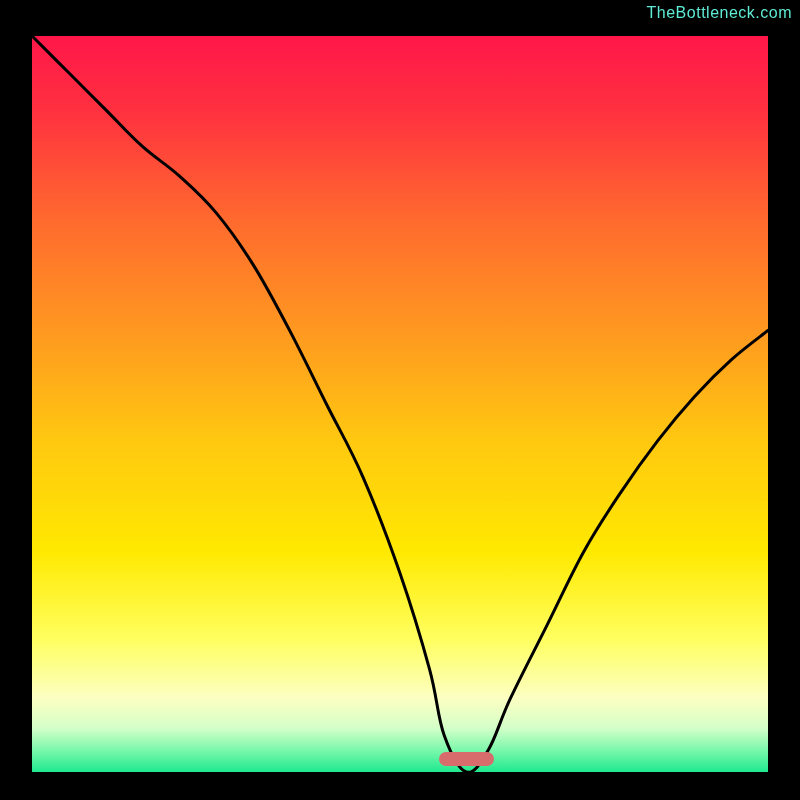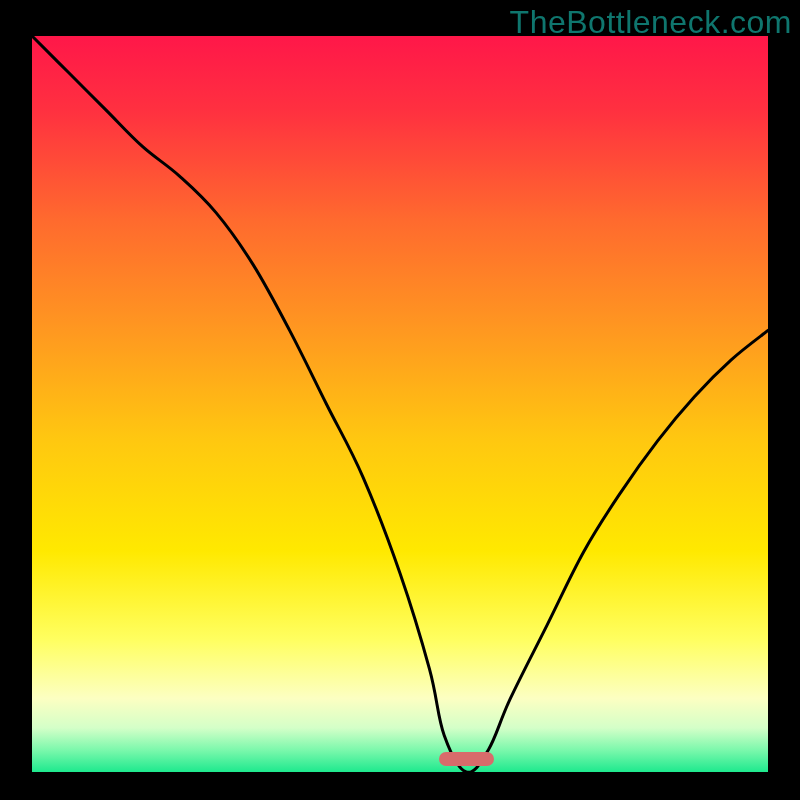--- a/index.html
+++ b/index.html
@@ -11,22 +11,22 @@
   .stage {
     position: relative;
     width: 800px;
     height: 800px;
     background: #000;
   }
   .attribution {
     position: absolute;
     top: 4px;
     right: 8px;
-    color: #0f766e;
-    font-size: 32px;
+    color: #5eead4;
+    font-size: 16px;
     font-weight: 500;
     letter-spacing: 0.5px;
     z-index: 20;
   }
   .plot {
     position: absolute;
     box-sizing: border-box;
   }
   .gradient {
     position: absolute;

